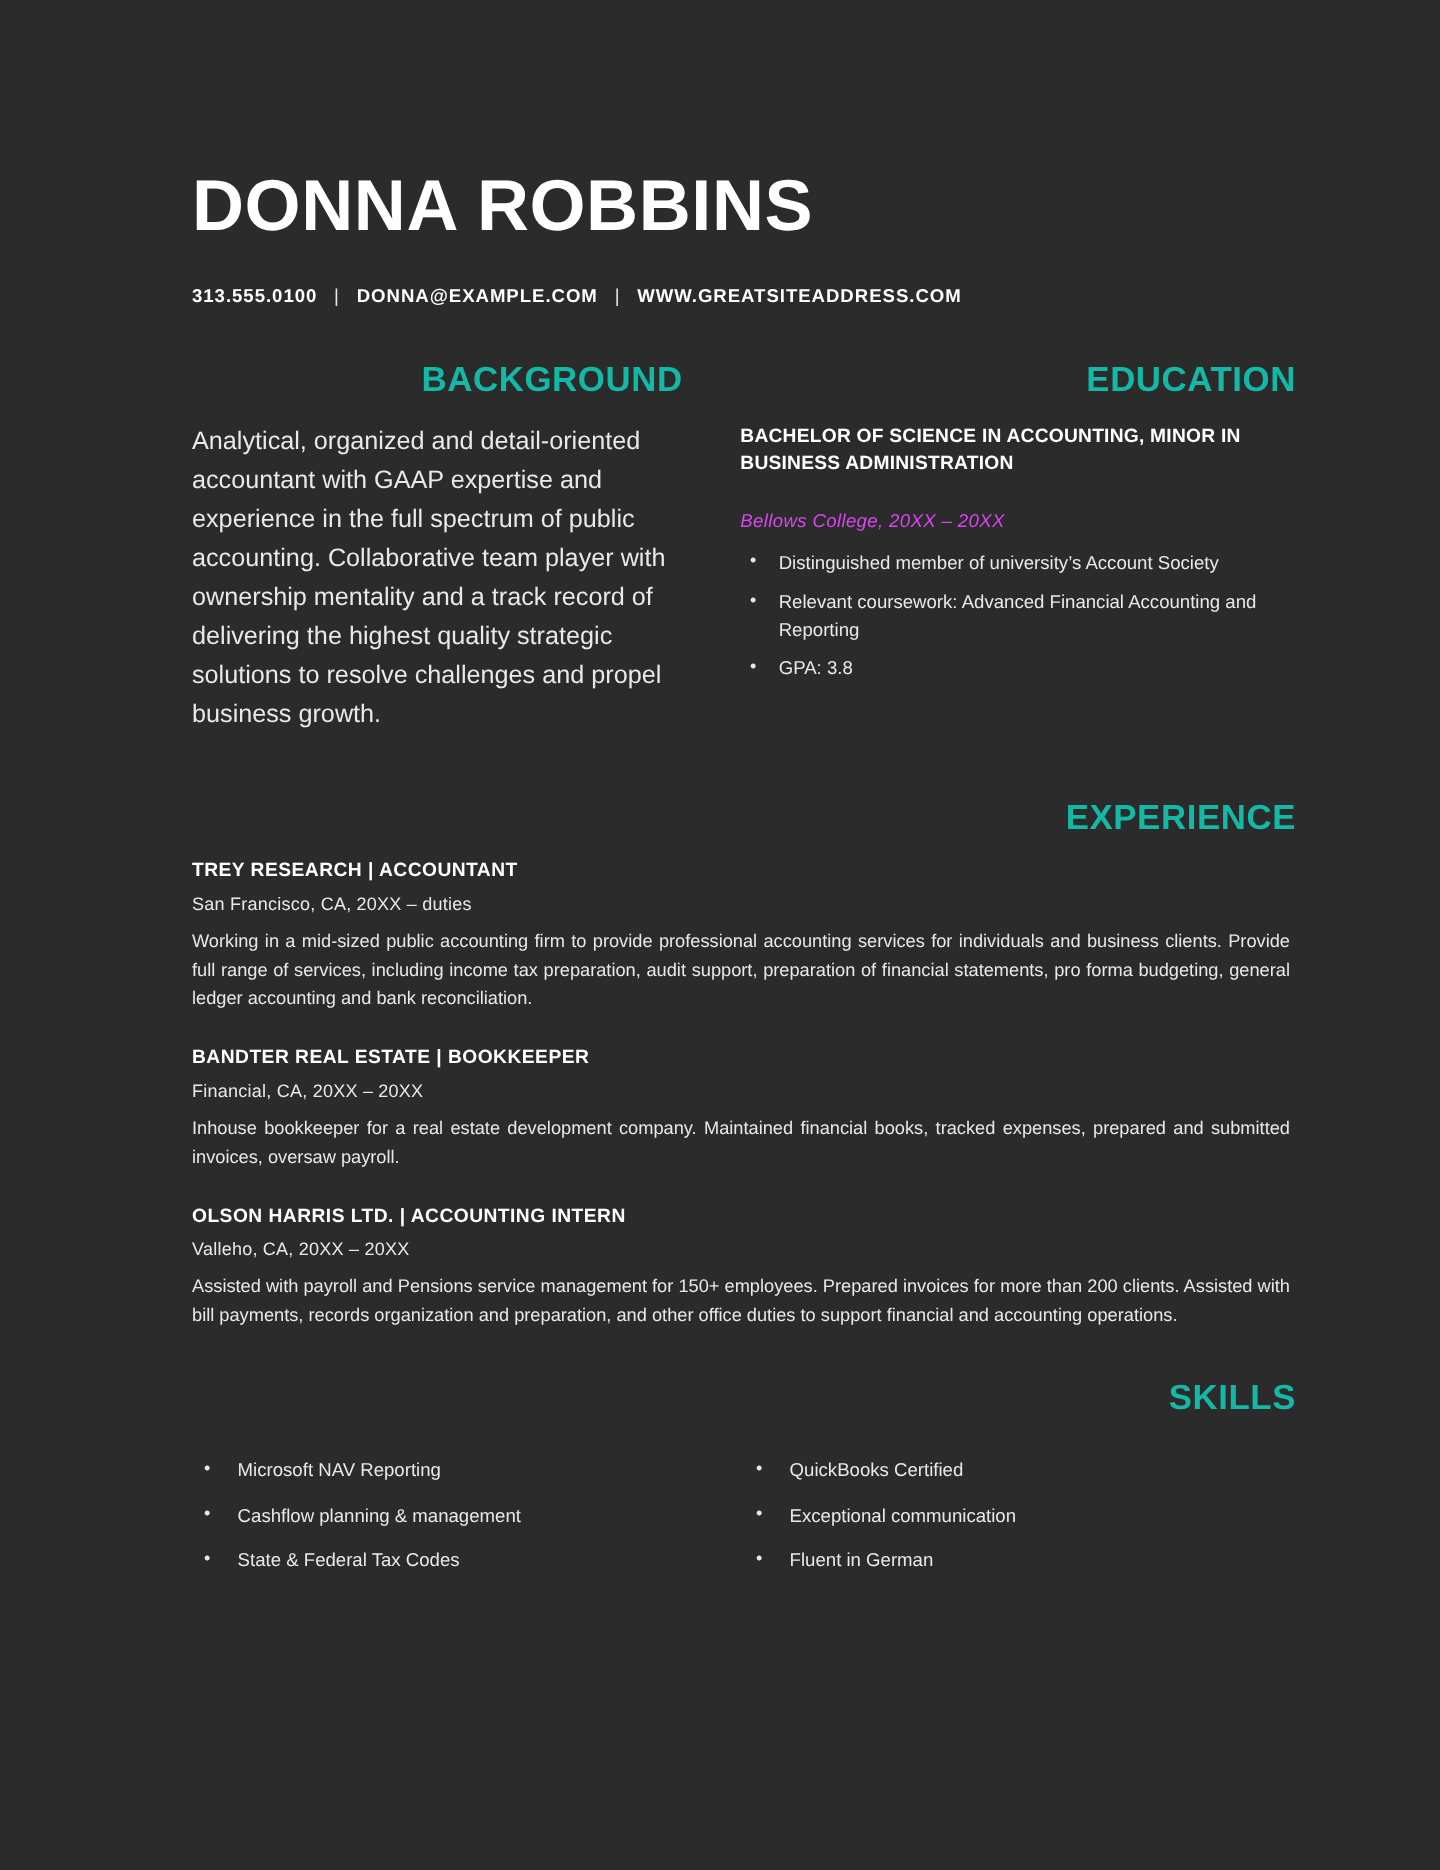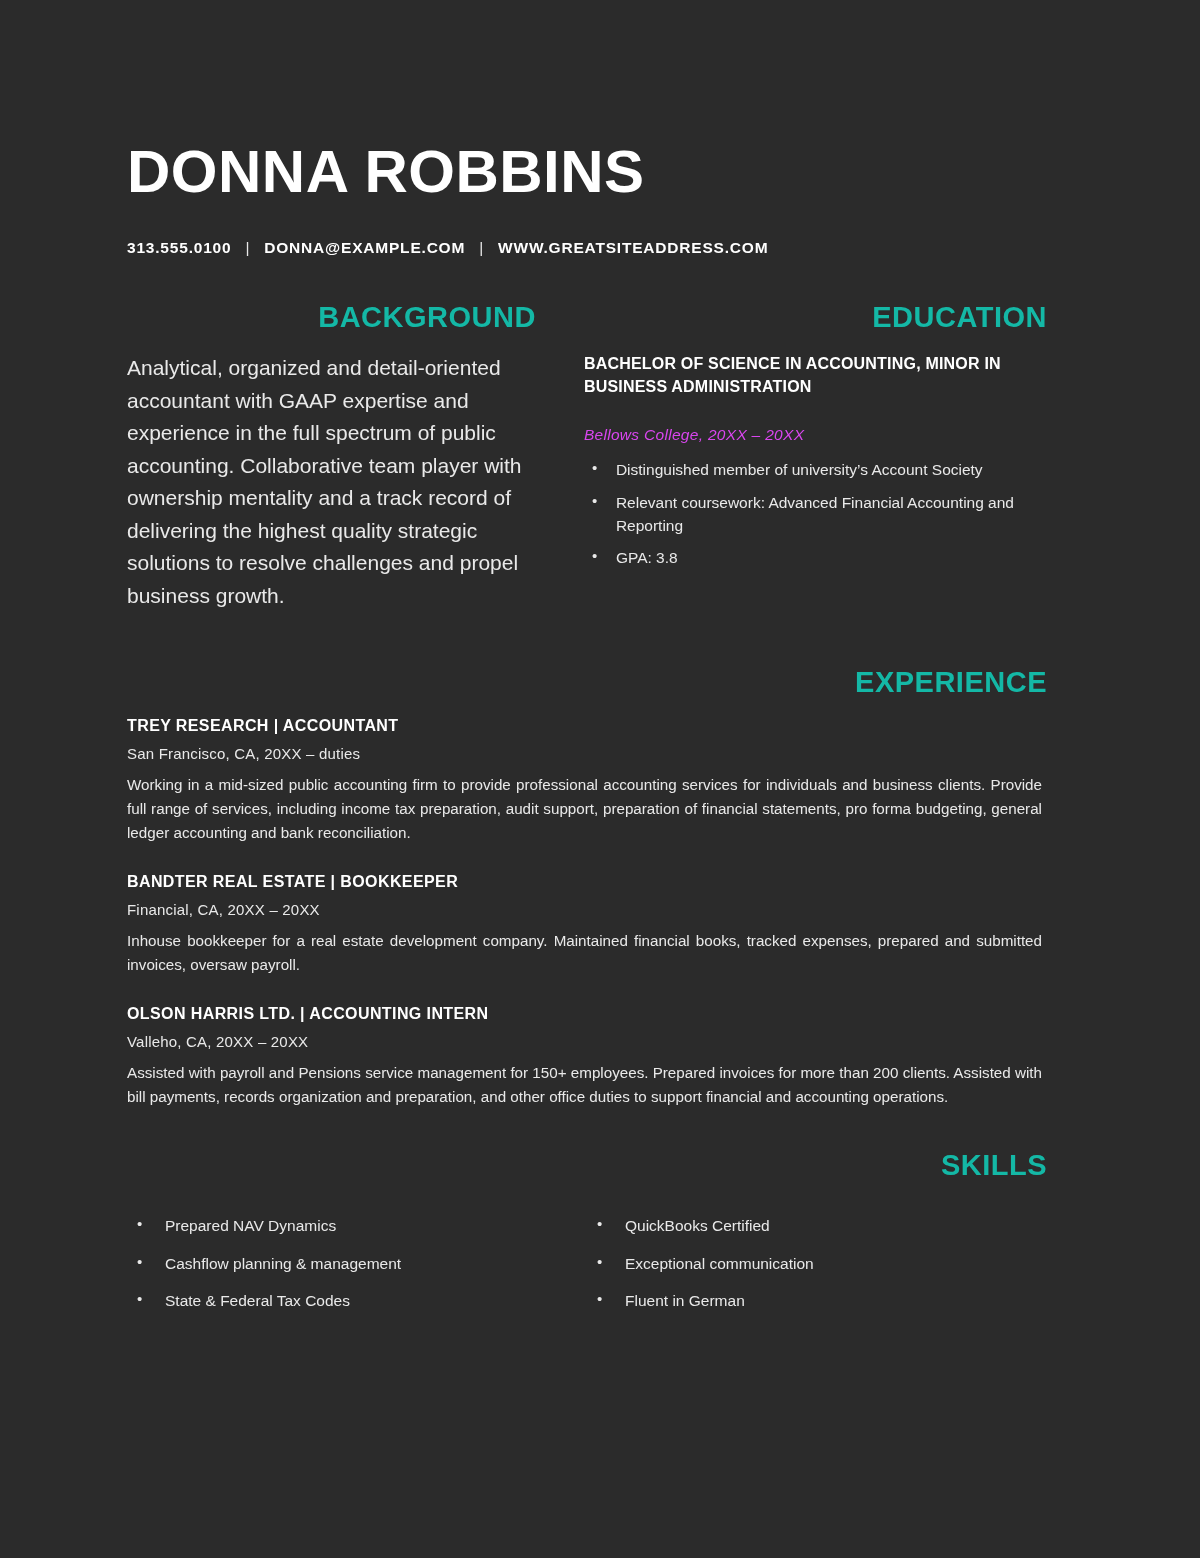--- a/index.html
+++ b/index.html
@@ -16,21 +16,21 @@
     position: relative;
     width: 1200px;
     height: 1558px;
     background: #2b2b2b;
     box-sizing: border-box;
     padding: 0;
     overflow: hidden;
   }
   .inner {
     position: absolute;
-    left: 127px;
+    left: 160px;
     top: 0;
     width: 920px;
   }
 
   
   .name {
     font-size: 60px;
     font-weight: bold;
     color: #ffffff;
     letter-spacing: 0.5px;
@@ -208,21 +208,21 @@
         <div class="job-meta">Valleho, CA, 20XX – 20XX</div>
         <div class="job-desc">Assisted with payroll and Pensions service management for 150+ employees. Prepared invoices for more than 200 clients. Assisted with bill payments, records organization and preparation, and other office duties to support financial and accounting operations.</div>
       </div>
     </div>
 
     <div class="skills">
       <h2 class="section">SKILLS</h2>
       <div class="skill-cols">
         <div class="skill-col">
           <ul class="bullets">
-            <li>Prepared NAV Dynamics</li>
+            <li>Microsoft NAV Reporting</li>
             <li>Cashflow planning &amp; management</li>
             <li>State &amp; Federal Tax Codes</li>
           </ul>
         </div>
         <div class="skill-col">
           <ul class="bullets">
             <li>QuickBooks Certified</li>
             <li>Exceptional communication</li>
             <li>Fluent in German</li>
           </ul>

